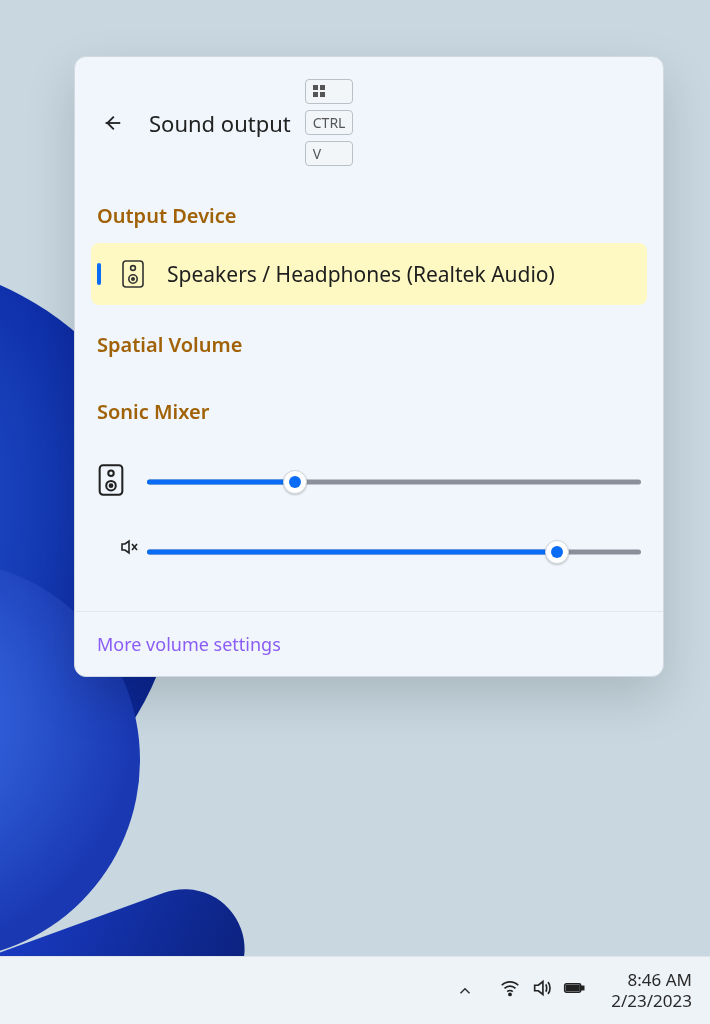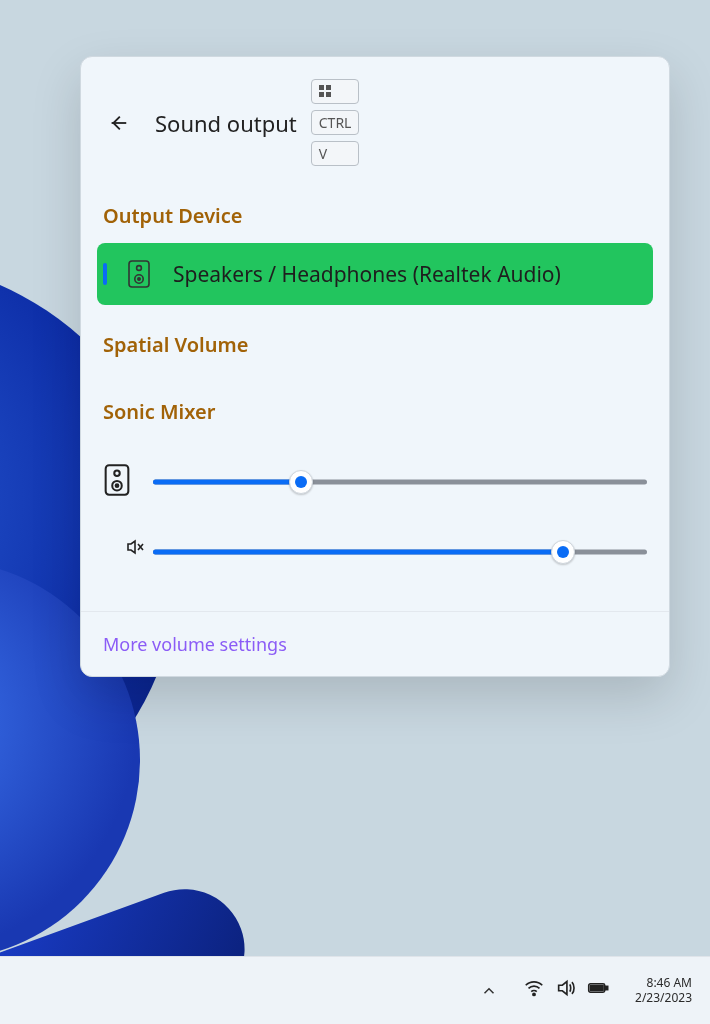--- a/index.html
+++ b/index.html
@@ -8,21 +8,21 @@
     font-family: "Segoe UI", system-ui, sans-serif;
     background: #c8d7e0;
   }
   
   .wall-shape { position:absolute; border-radius:50%; }
   .blob1 { width:600px; height:600px; left:-420px; top:260px; background: radial-gradient(circle at 40% 40%, #2a5fd9 0%, #0d2da7 60%, #07186b 100%); }
   .blob2 { width:400px; height:400px; left:-260px; top:560px; background: radial-gradient(circle at 40% 40%, #3d76f0 0%, #1938b2 70%); }
   .blob3 { width:300px; height:120px; left:-50px; top:920px; background: linear-gradient(135deg,#1b3fcf,#0a1f77); transform: rotate(-20deg); border-radius:80px; }
   
   .flyout {
-    position:absolute; left:80px; top:56px; width:590px; 
+    position:absolute; left:74px; top:56px; width:590px; 
     background:#f0f6fb;
     border:1px solid #d0d9e0;
     border-radius:12px;
     box-shadow: 0 20px 50px rgba(0,0,0,.15);
     padding-bottom:0;
   }
   .flyhead { display:flex; align-items:center; padding:22px 22px 10px 22px; }
   .back-btn { width:30px; height:30px; display:flex; align-items:center; justify-content:center; cursor:pointer; }
   .back-btn svg { width:22px; height:22px; stroke:#222; }
   .title { font-size:22px; margin-left:22px; color:#222; }
@@ -32,21 +32,21 @@
     font-size:14px; color:#555; padding:2px 7px; display:flex; align-items:center; gap:3px;
   }
   .key .winicon svg { width:12px; height:12px; }
   .section-h { font-size:20px; font-weight:600; color:#a16207; padding:26px 22px 14px 22px; }
   .list { padding:0 16px; }
   .row {
     display:flex; align-items:center; border-radius:8px;
     padding:16px 12px; font-size:21px; color:#1e1e1e; cursor:pointer;
     position:relative;
   }
-  .row.selected { background:#22c55e; }
+  .row.selected { background:#fef9c3; }
   .row .indic { width:4px; height:22px; background:#0a6cf5; border-radius:3px; position:absolute; left:6px; }
   .devicon { width:24px; height:30px; margin-left:18px; margin-right:20px; }
   .row .label { padding-left:2px; }
   .row.option .label { padding-left:18px; }
   
   .mixer { padding: 8px 22px 24px 22px; }
   .mix-row { display:flex; align-items:center; height:70px; gap:20px; }
   .mix-icon { width:30px; }
   .mix-icon svg { width:28px; height:34px; }
   .edgeicon { width:34px; height:34px; border-radius:50%; position:relative;
@@ -61,21 +61,21 @@
   .thumb { position:absolute; top:50%; width:24px; height:24px; transform:translate(-50%,-50%); border-radius:50%; background:#fff; border:1px solid #cfd6dd; box-shadow:0 1px 2px rgba(0,0,0,.2); display:flex; align-items:center; justify-content:center; }
   .thumb::after { content:""; width:12px; height:12px; background:#0a6cf5; border-radius:50%; }
   .footer { border-top:1px solid #e3e8ee; padding:20px 22px; }
   .footer a { color:#8b5cf6; font-size:18px; text-decoration:none; cursor:pointer; }
   
   .taskbar { position:absolute; left:0; right:0; bottom:0; height:68px; background:#eef3f8; border-top:1px solid #dfe4ea; }
   .tray { position:absolute; right:12px; top:0; bottom:0; display:flex; align-items:center; gap:10px; }
   .chevron { width:28px; height:28px; display:flex; align-items:center; justify-content:center; cursor:pointer;}
   .quick { display:flex; align-items:center; gap:10px; padding:6px 10px; border-radius:6px; cursor:pointer; }
   .quick svg { width:22px; height:22px; }
-  .clock { text-align:right; padding:4px 6px; color:#2a2a2a; font-size:12px; line-height:1.2; cursor:pointer; }
+  .clock { text-align:right; padding:4px 6px; color:#2a2a2a; font-size:17px; line-height:1.2; cursor:pointer; }
 </style>
 </head>
 <body>
 
 <div class="wall-shape blob1"></div>
 <div class="wall-shape blob2"></div>
 <div class="wall-shape blob3"></div>
 
 <div class="flyout">
 

